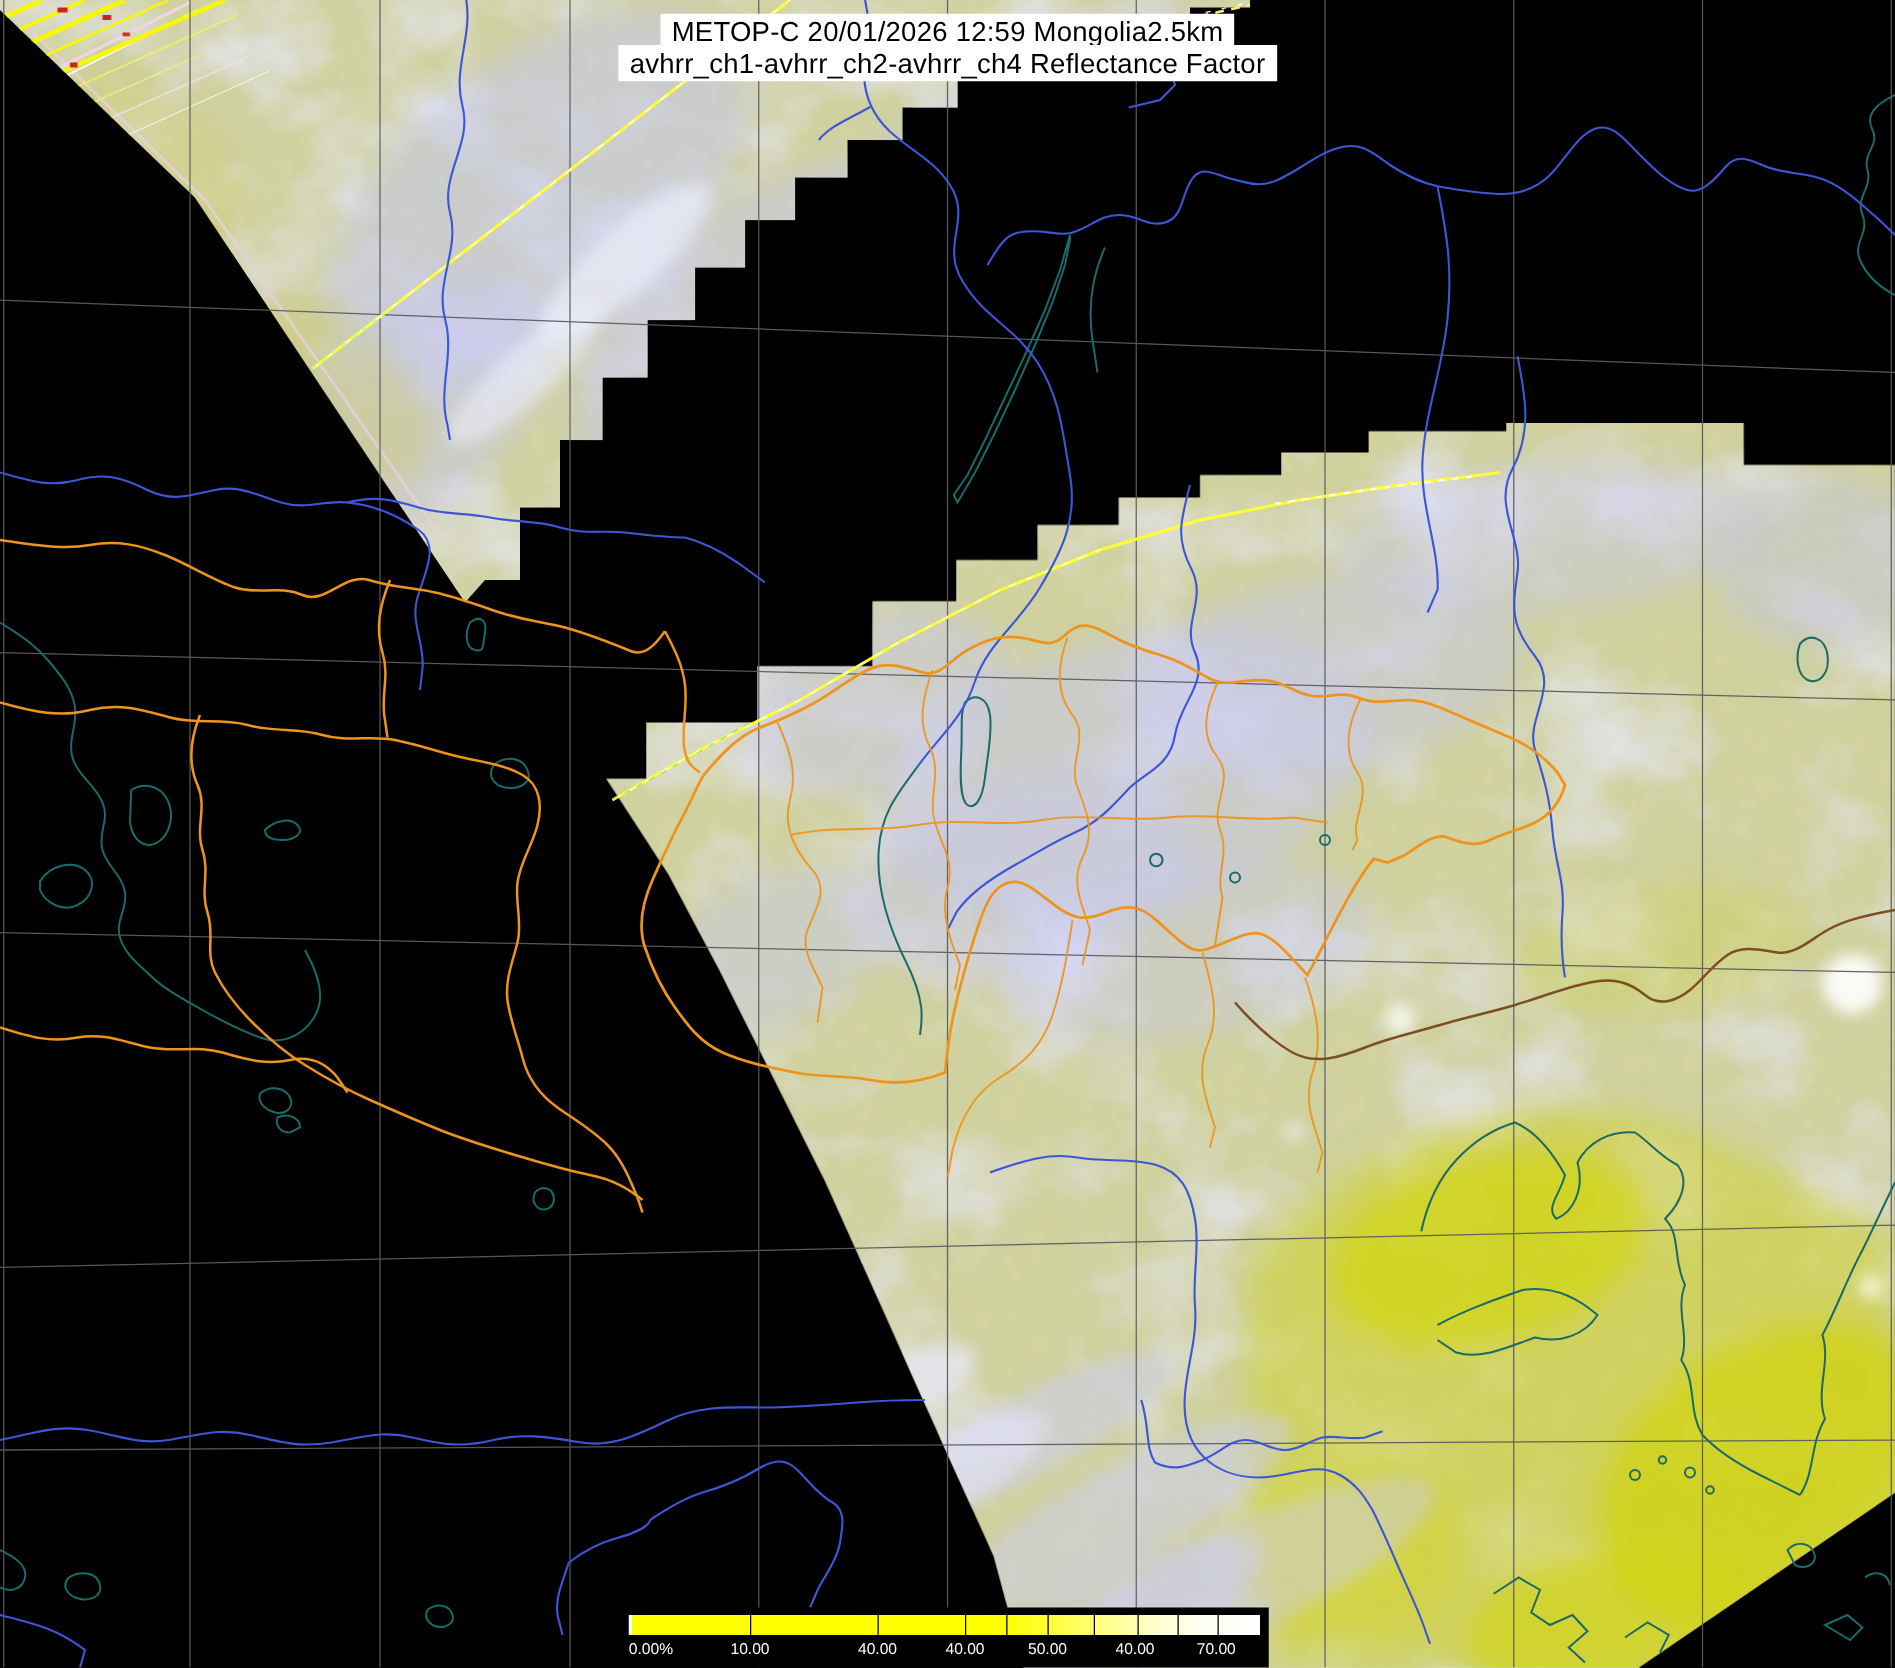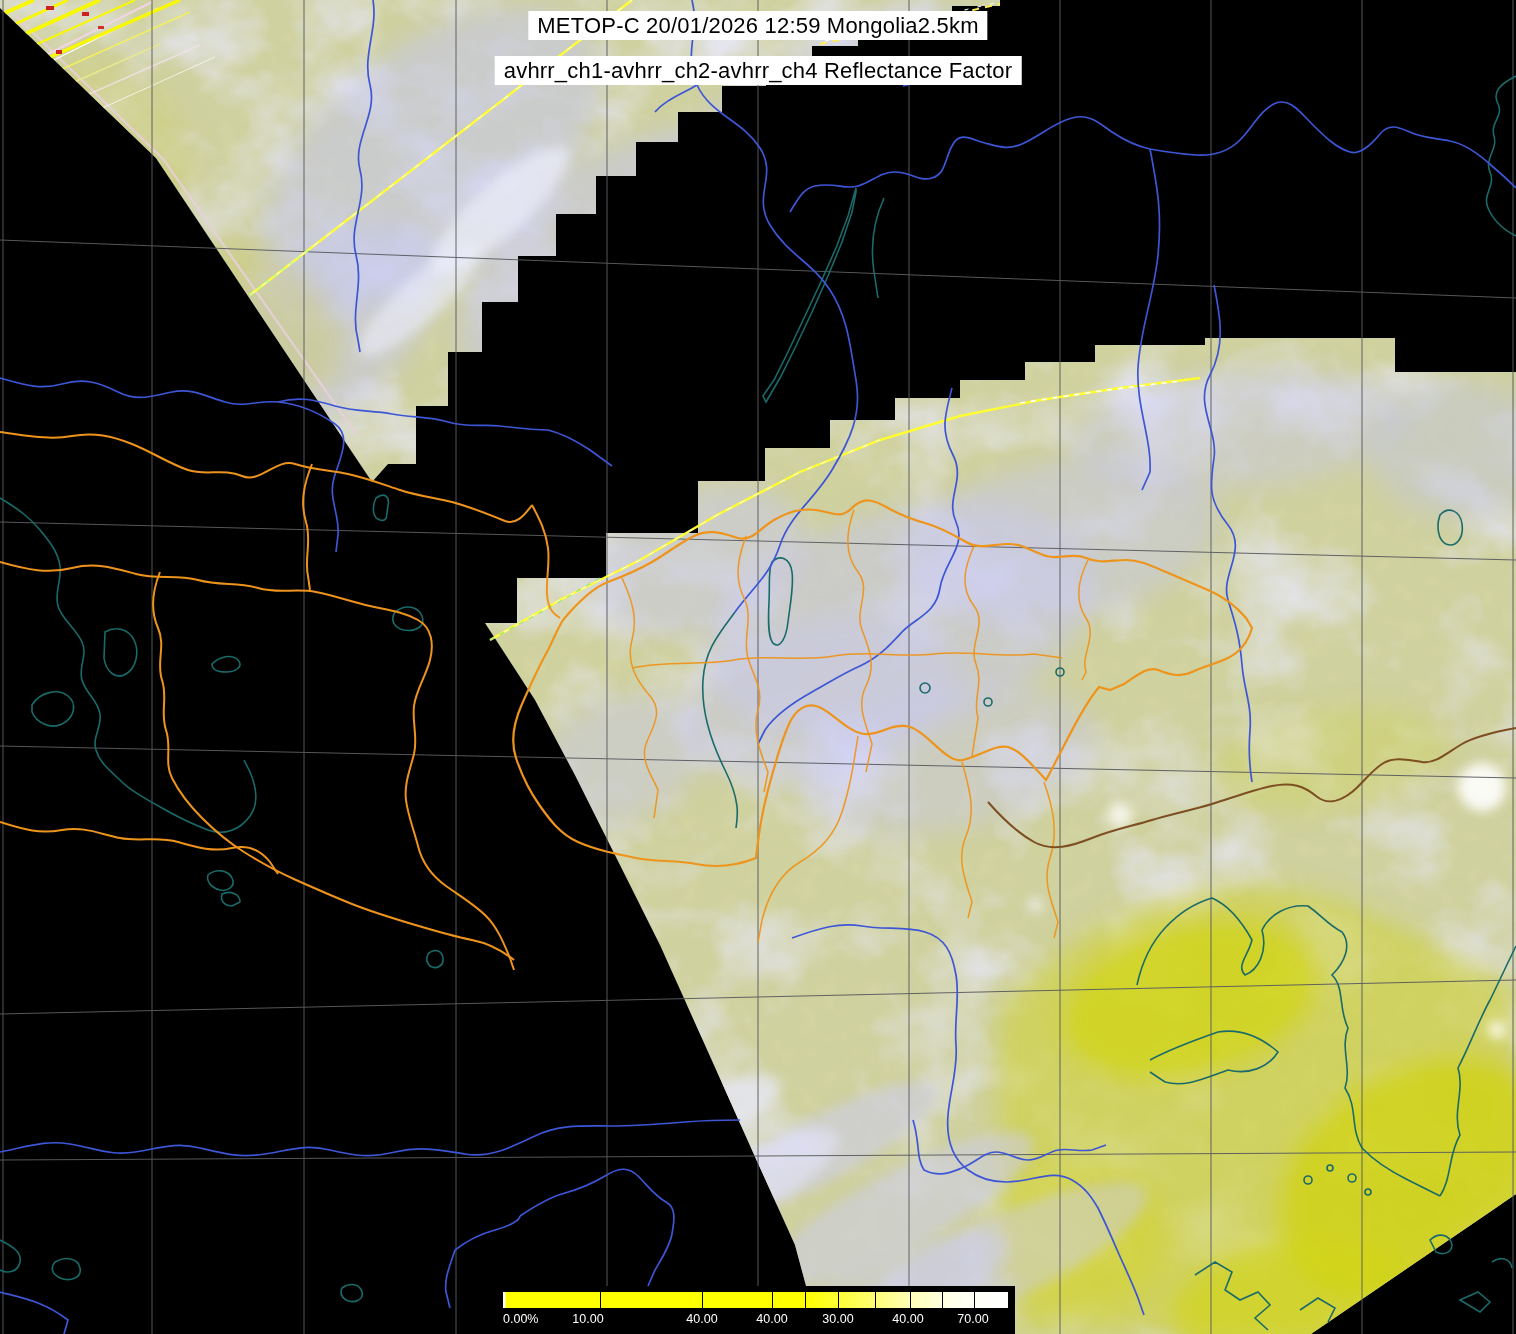--- a/index.html
+++ b/index.html
@@ -4,21 +4,21 @@
 <style>
   html,body{margin:0;padding:0;background:#000;}
   body{width:1516px;height:1334px;overflow:hidden;font-family:"Liberation Sans",sans-serif;}
   .stage{position:relative;width:1516px;height:1334px;background:#22c55e;}
   .stage svg{position:absolute;left:0;top:0;}
   
   .title-block{position:absolute;left:0;top:0;width:100%;pointer-events:none;}
   .title-line{position:absolute;left:758px;transform:translateX(-50%);background:#fff;color:#000;
     font-size:22px;line-height:29px;padding:0 9px;white-space:nowrap;letter-spacing:0.2px;}
   .title-line.l1{top:11px;}
-  .title-line.l2{top:56px;}
+  .title-line.l2{top:36px;}
   
   .colorbar{position:absolute;left:498px;top:1286px;width:517px;height:48px;background:#000;}
   .cb-bar{position:absolute;left:5px;top:6px;width:505px;height:16px;
     background:linear-gradient(to right,#ffffff 0px,#ffffff 2px,#ffff00 3px,#ffff00 60%,#ffff66 72%,#ffffc2 82%,#fffff0 90%,#ffffff 100%);}
   .cb-tick{position:absolute;top:0;width:1px;height:16px;background:#000;}
   .cb-labels{position:absolute;left:0;top:26px;width:100%;height:16px;color:#fff;font-size:12.5px;text-align:right;}
   .cb-lab{position:absolute;top:0;transform:translateX(-50%);white-space:nowrap;}
   .cb-lab.first{transform:none;}
 </style>
 </head>
@@ -269,22 +269,22 @@
       <div class="cb-tick" style="left:269px"></div>
       <div class="cb-tick" style="left:302px"></div>
       <div class="cb-tick" style="left:335px"></div>
       <div class="cb-tick" style="left:372px"></div>
       <div class="cb-tick" style="left:407px"></div>
       <div class="cb-tick" style="left:439px"></div>
       <div class="cb-tick" style="left:471px"></div>
     </div>
     <div class="cb-labels">
       <span class="cb-lab first" style="left:5px">0.00%</span>
-      <span class="cb-lab" style="left:90px">10.00</span>
+      <span class="cb-lab" style="left:102px">10.00</span>
       <span class="cb-lab" style="left:204px">40.00</span>
       <span class="cb-lab" style="left:274px">40.00</span>
-      <span class="cb-lab" style="left:340px">30.00</span>
+      <span class="cb-lab" style="left:340px">50.00</span>
       <span class="cb-lab" style="left:410px">40.00</span>
       <span class="cb-lab" style="left:475px">70.00</span>
     </div>
   </div>
 
 </div>
 
 </body></html>

